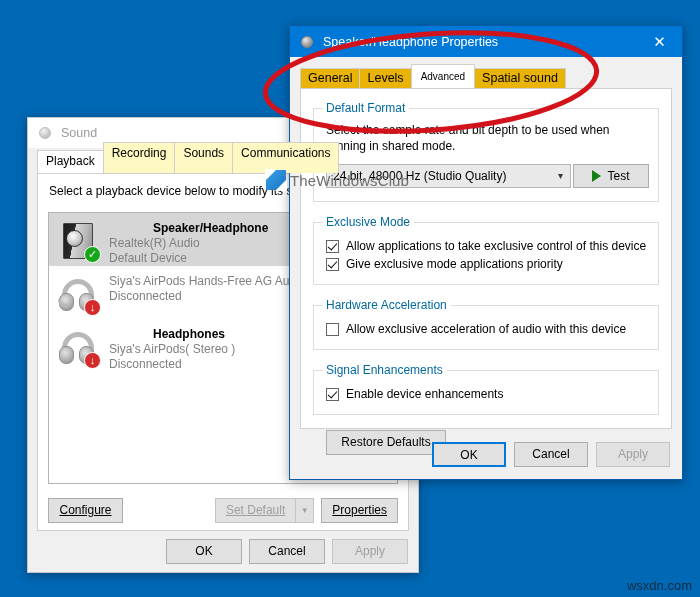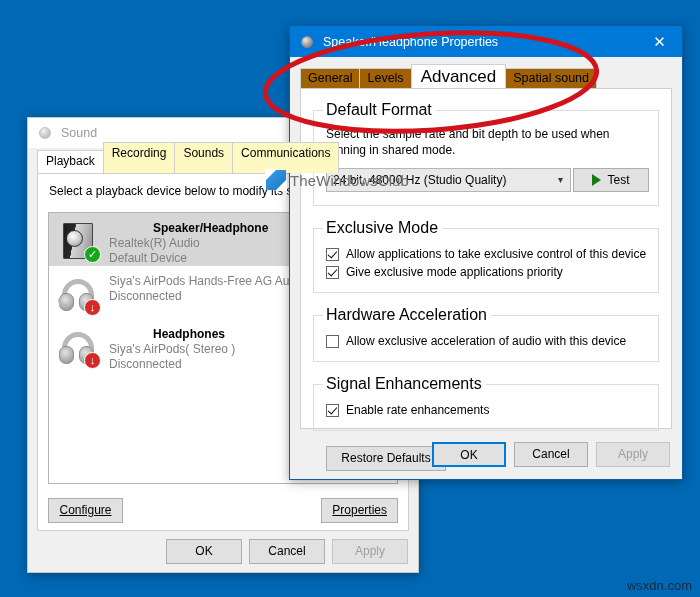--- a/index.html
+++ b/index.html
@@ -244,48 +244,48 @@
     position: relative;
     margin: 7px 0 0 10px;
     height: 24px;
     display: flex;
     align-items: flex-end;
     font-size: 12.5px;
   }
   .props-tabstrip .tab {
     border: 1px solid #cfcfcf;
     border-bottom: none;
-    background: #a16207;
+    background: #eab308;
     padding: 0 7px;
     height: 20px;
     line-height: 19px;
     margin-right: -1px;
   }
   .props-tabstrip .tab.active {
     background: #ffffff;
     height: 24px;
     line-height: 23px;
-    font-size: 17px;
+    font-size: 10px;
     z-index: 3;
     padding: 0 9px;
   }
   .props-panel {
     position: absolute;
     left: 10px; right: 10px; top: 31px; bottom: 50px;
     background: #ffffff;
     border: 1px solid #cfcfcf;
   }
   fieldset.grp {
     border: 1px solid #dcdcdc;
     margin: 0 0 13px 0;
     padding: 6px 9px 9px 9px;
   }
   fieldset.grp legend {
-    font-size: 16px;
-    color: #000000;
+    font-size: 12px;
+    color: #0369a1;
     padding: 0 4px 0 3px;
   }
   .grp-wrap { padding: 12px 12px 0 12px; }
   .desc {
     font-size: 12px;
     color: #000;
     line-height: 16px;
     margin: 1px 0 10px 3px;
   }
   .fmt-row { display: flex; align-items: center; gap: 2px; margin: 0 0 4px 3px; }
@@ -467,20 +467,24 @@
             <div class="device-sub">Siya's AirPods( Stereo )</div>
             <div class="device-sub">Disconnected</div>
           </span>
         </div>
 
       </div>
 
       <div class="sound-lower-btns">
         <div class="btn"><span class="u">Configure</span></div>
         <div style="flex:1"></div>
+        <div class="split">
+          <div class="btn disabled main-part"><span class="u">Set Default</span></div>
+          <div class="btn disabled arrow-part">▼</div>
+        </div>
         <div style="width:7px"></div>
         <div class="btn"><span class="u">Properties</span></div>
       </div>
 
     </div>
 
     <div class="sound-footer">
       <div class="btn">OK</div>
       <div class="btn">Cancel</div>
       <div class="btn disabled">Apply</div>
@@ -543,21 +547,21 @@
           <div class="chk-row">
             <span class="cb"></span>
             <span>Allow exclusive acceleration of audio with this device</span>
           </div>
         </fieldset>
 
         <fieldset class="grp">
           <legend>Signal Enhancements</legend>
           <div class="chk-row">
             <span class="cb checked"></span>
-            <span>Enable rate enhancements</span>
+            <span>Enable device enhancements</span>
           </div>
         </fieldset>
 
         <div class="restore-wrap">
           <div class="restore-btn">Restore Defaults</div>
         </div>
 
       </div>
     </div>
 

